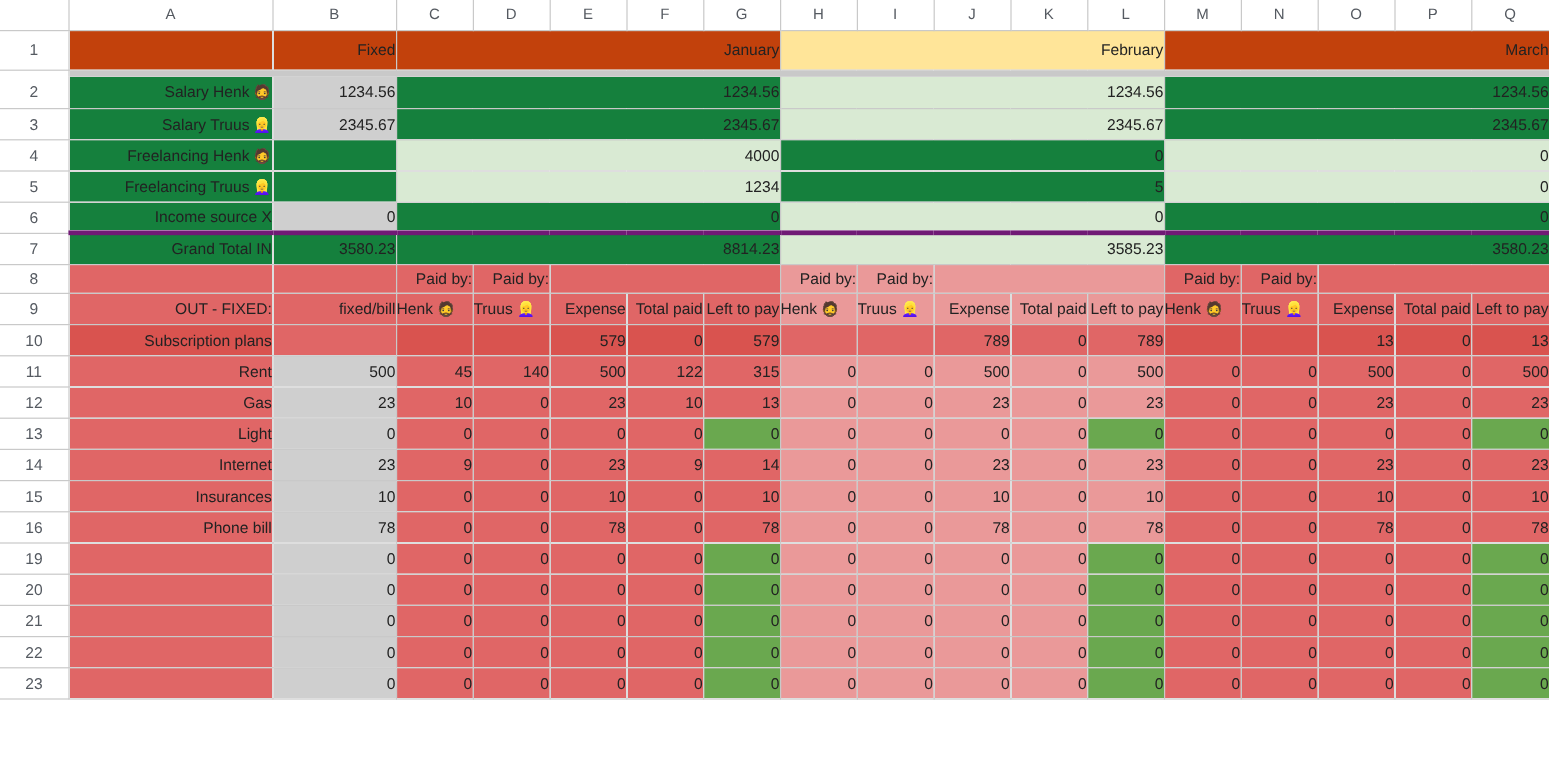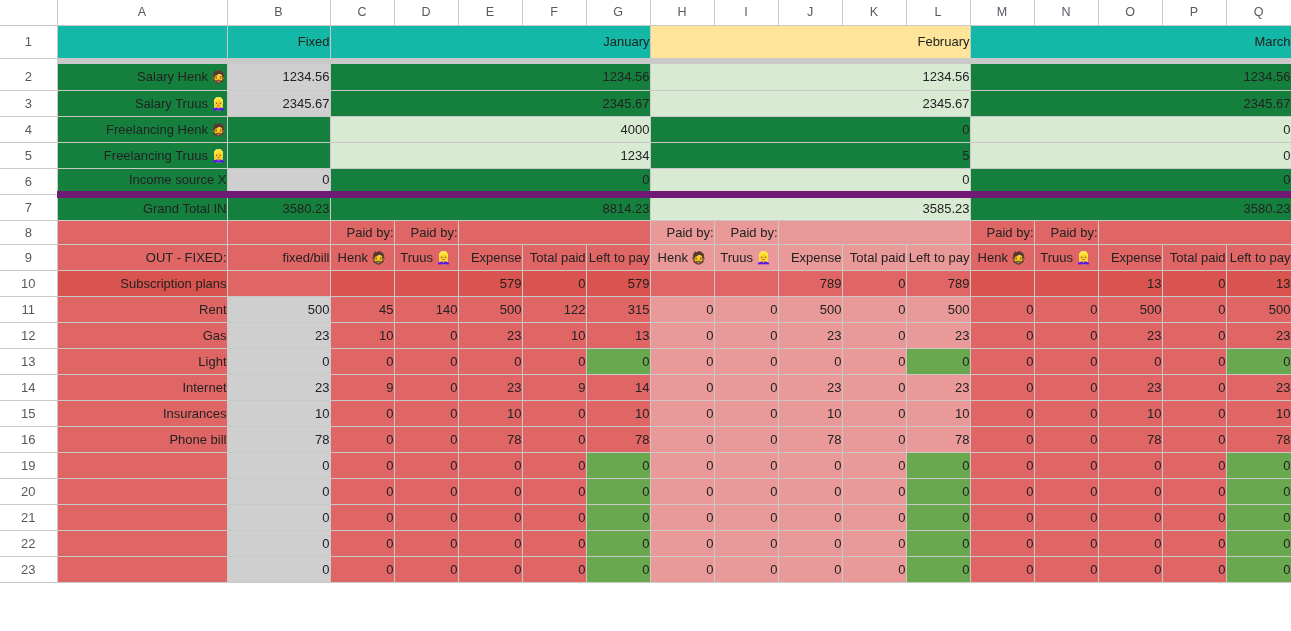--- a/index.html
+++ b/index.html
@@ -54,35 +54,35 @@
     color: #555a61;
     text-align: center;
     font-size: 12.5px;
     border-right: 1px solid #c9c9c9;
     border-bottom: 1px solid #c9c9c9;
   }
 
   
   .r { text-align: right; padding-right: 5px; }
   .c { text-align: right; }
-  .l { text-align: center;  padding-left: 5px; }
+  .l { text-align: left;  padding-left: 5px; }
   .b { font-weight: bold; }
 
   
-  .f-gold-d   { background: #14b8a6; }
+  .f-gold-d   { background: #c2410c; }
   .f-gold-l   { background: #ffe599; }
   .f-green-d  { background: #15803d; }
   .f-green-l  { background: #d9ead3; }
   .f-green-hl { background: #6aa84f; }
   .f-red      { background: #e06666; }
   .f-red-l    { background: #ea9999; }
   .f-red-d    { background: #d9534f; }
   .f-grey     { background: #cfcfcf; }
   .br-blk { border-right: 1px solid #000; }
-  .bt-blk { border-top: 7px solid #701a75; }
+  .bt-blk { border-top: 4px solid #701a75; }
   .bb-blk { border-bottom: 1px solid #000; }
   .no-br  { border-right: none; }
 
   
   .dash-green-l { border-left: 1px dashed #6aa84f; }
   .dash-green-r { border-right: 1px dashed #6aa84f; }
   .dash-green-t { border-top: 1px dashed #6aa84f; }
   .dash-green-b { border-bottom: 1px dashed #6aa84f; }
   .dash-red-l   { border-left: 1px dashed #cc0000; }
   .dash-red-r   { border-right: 1px dashed #cc0000; }

